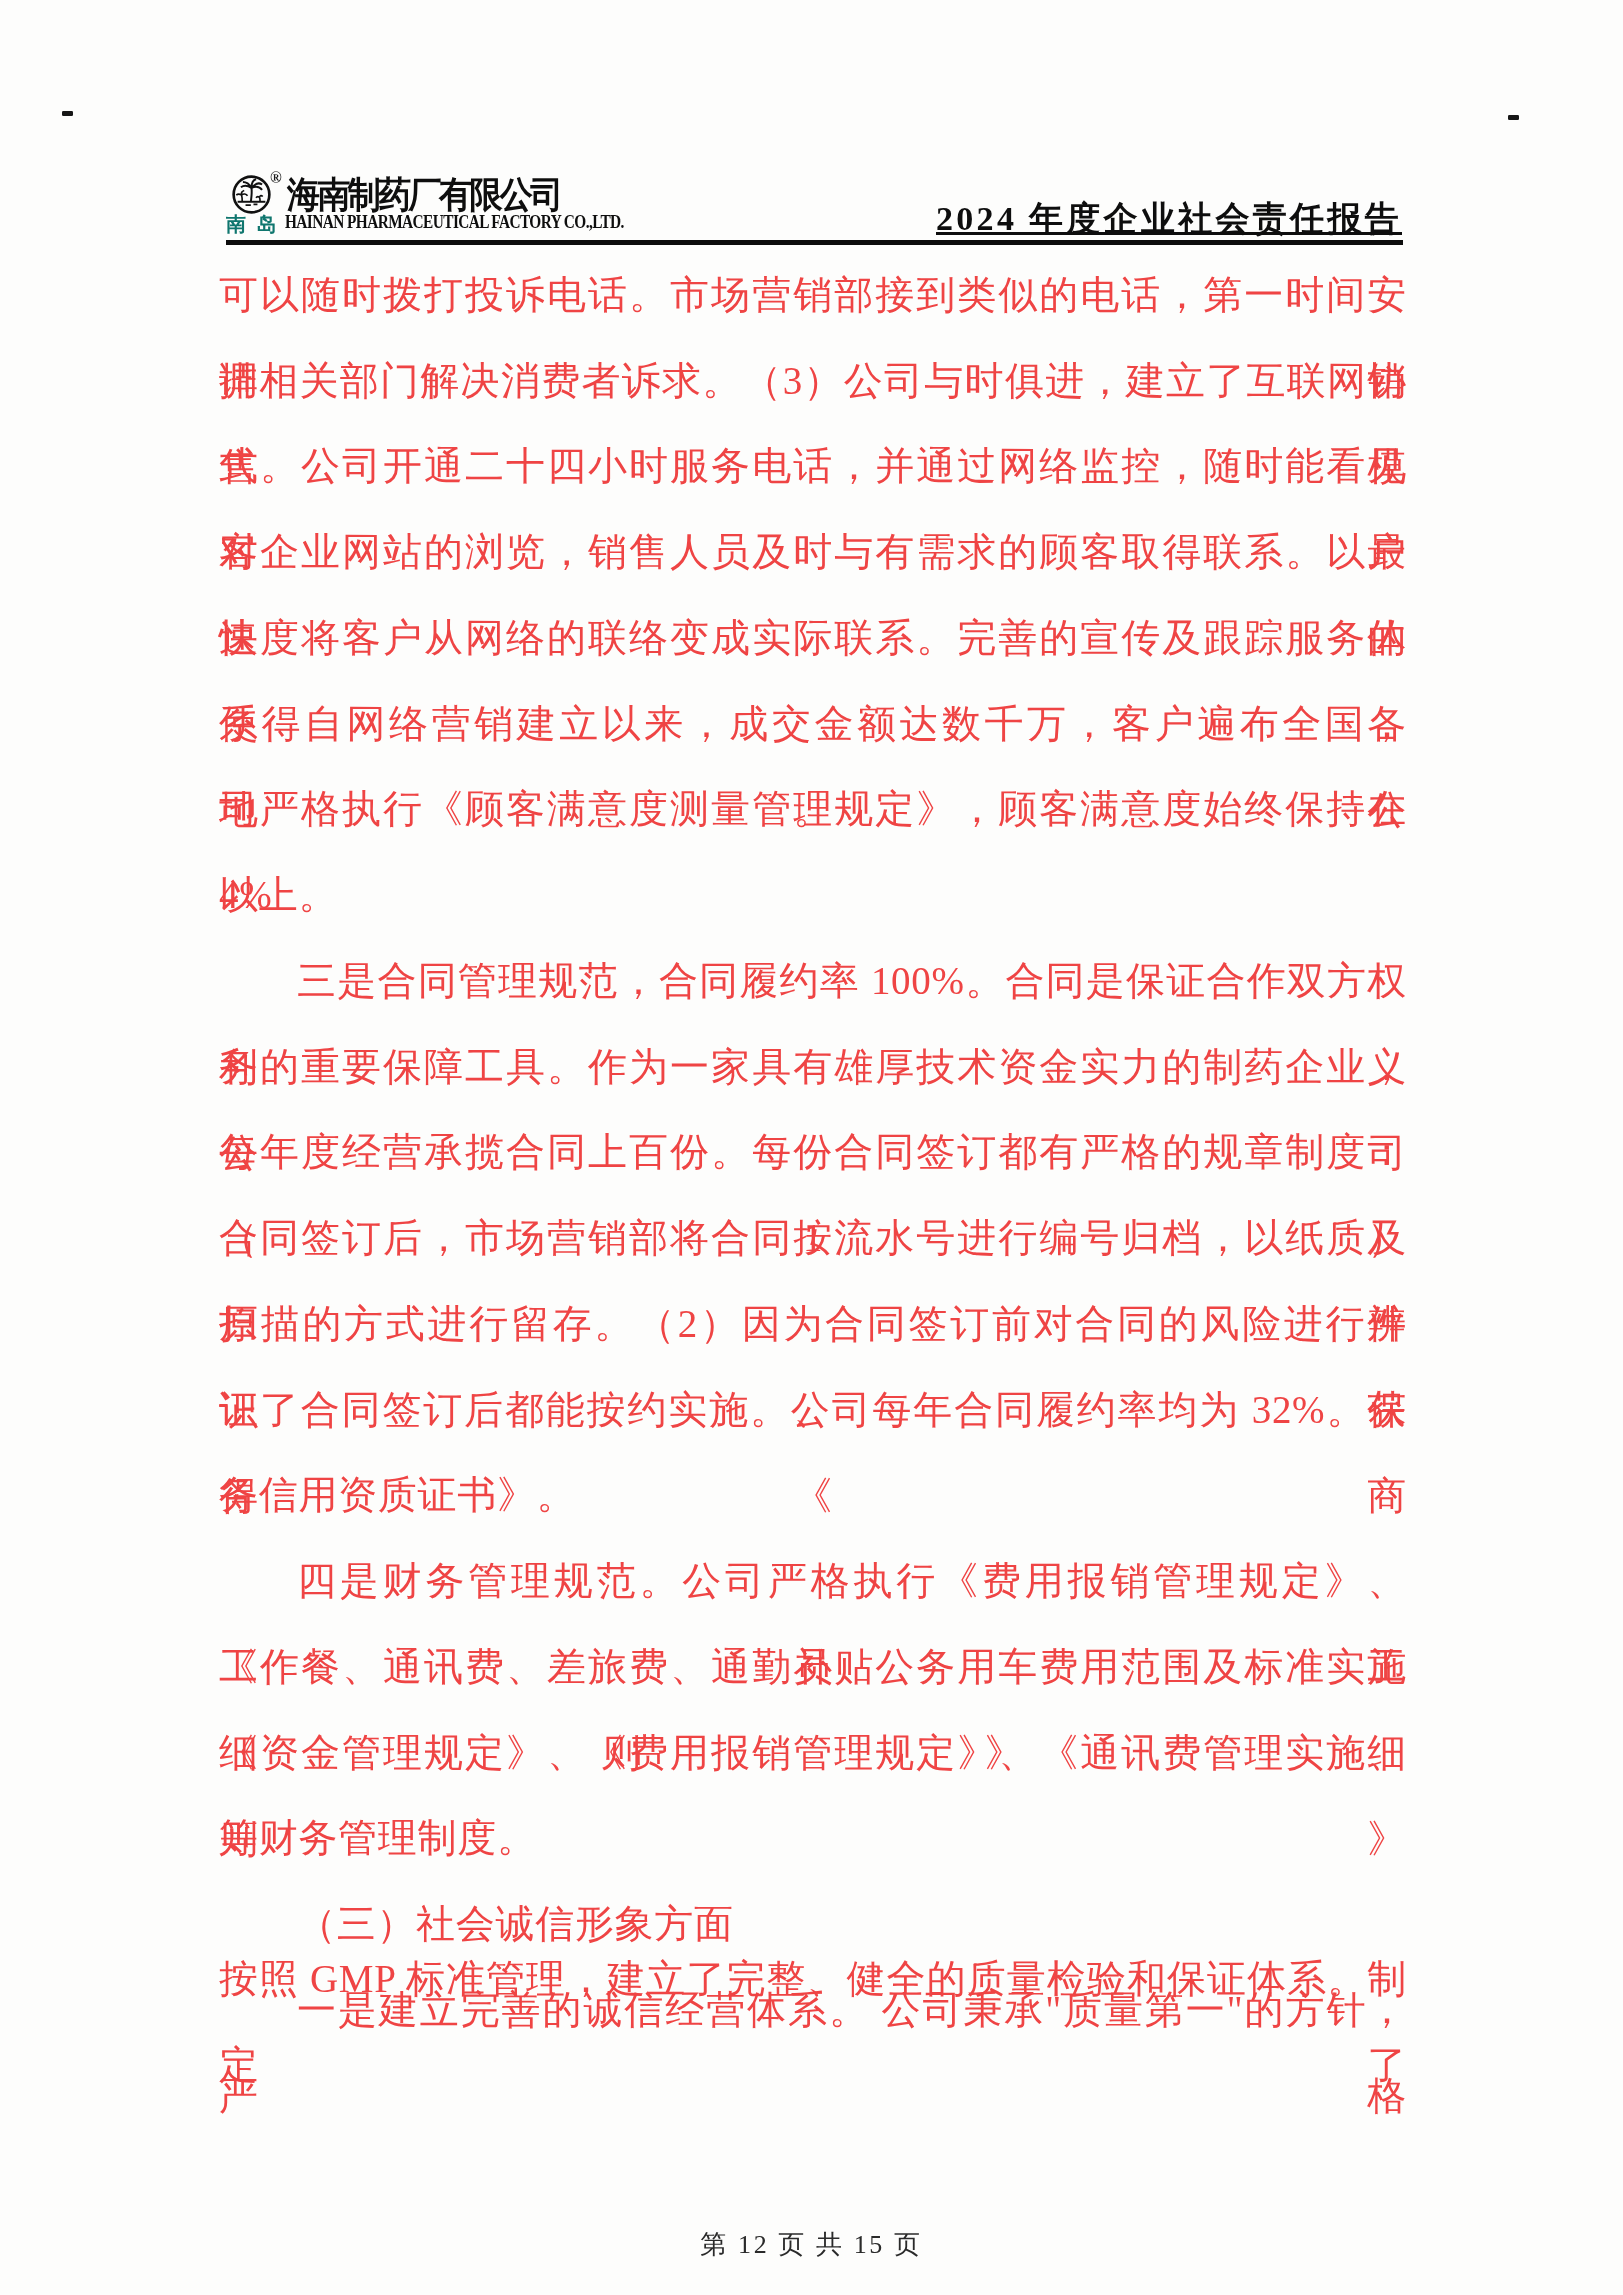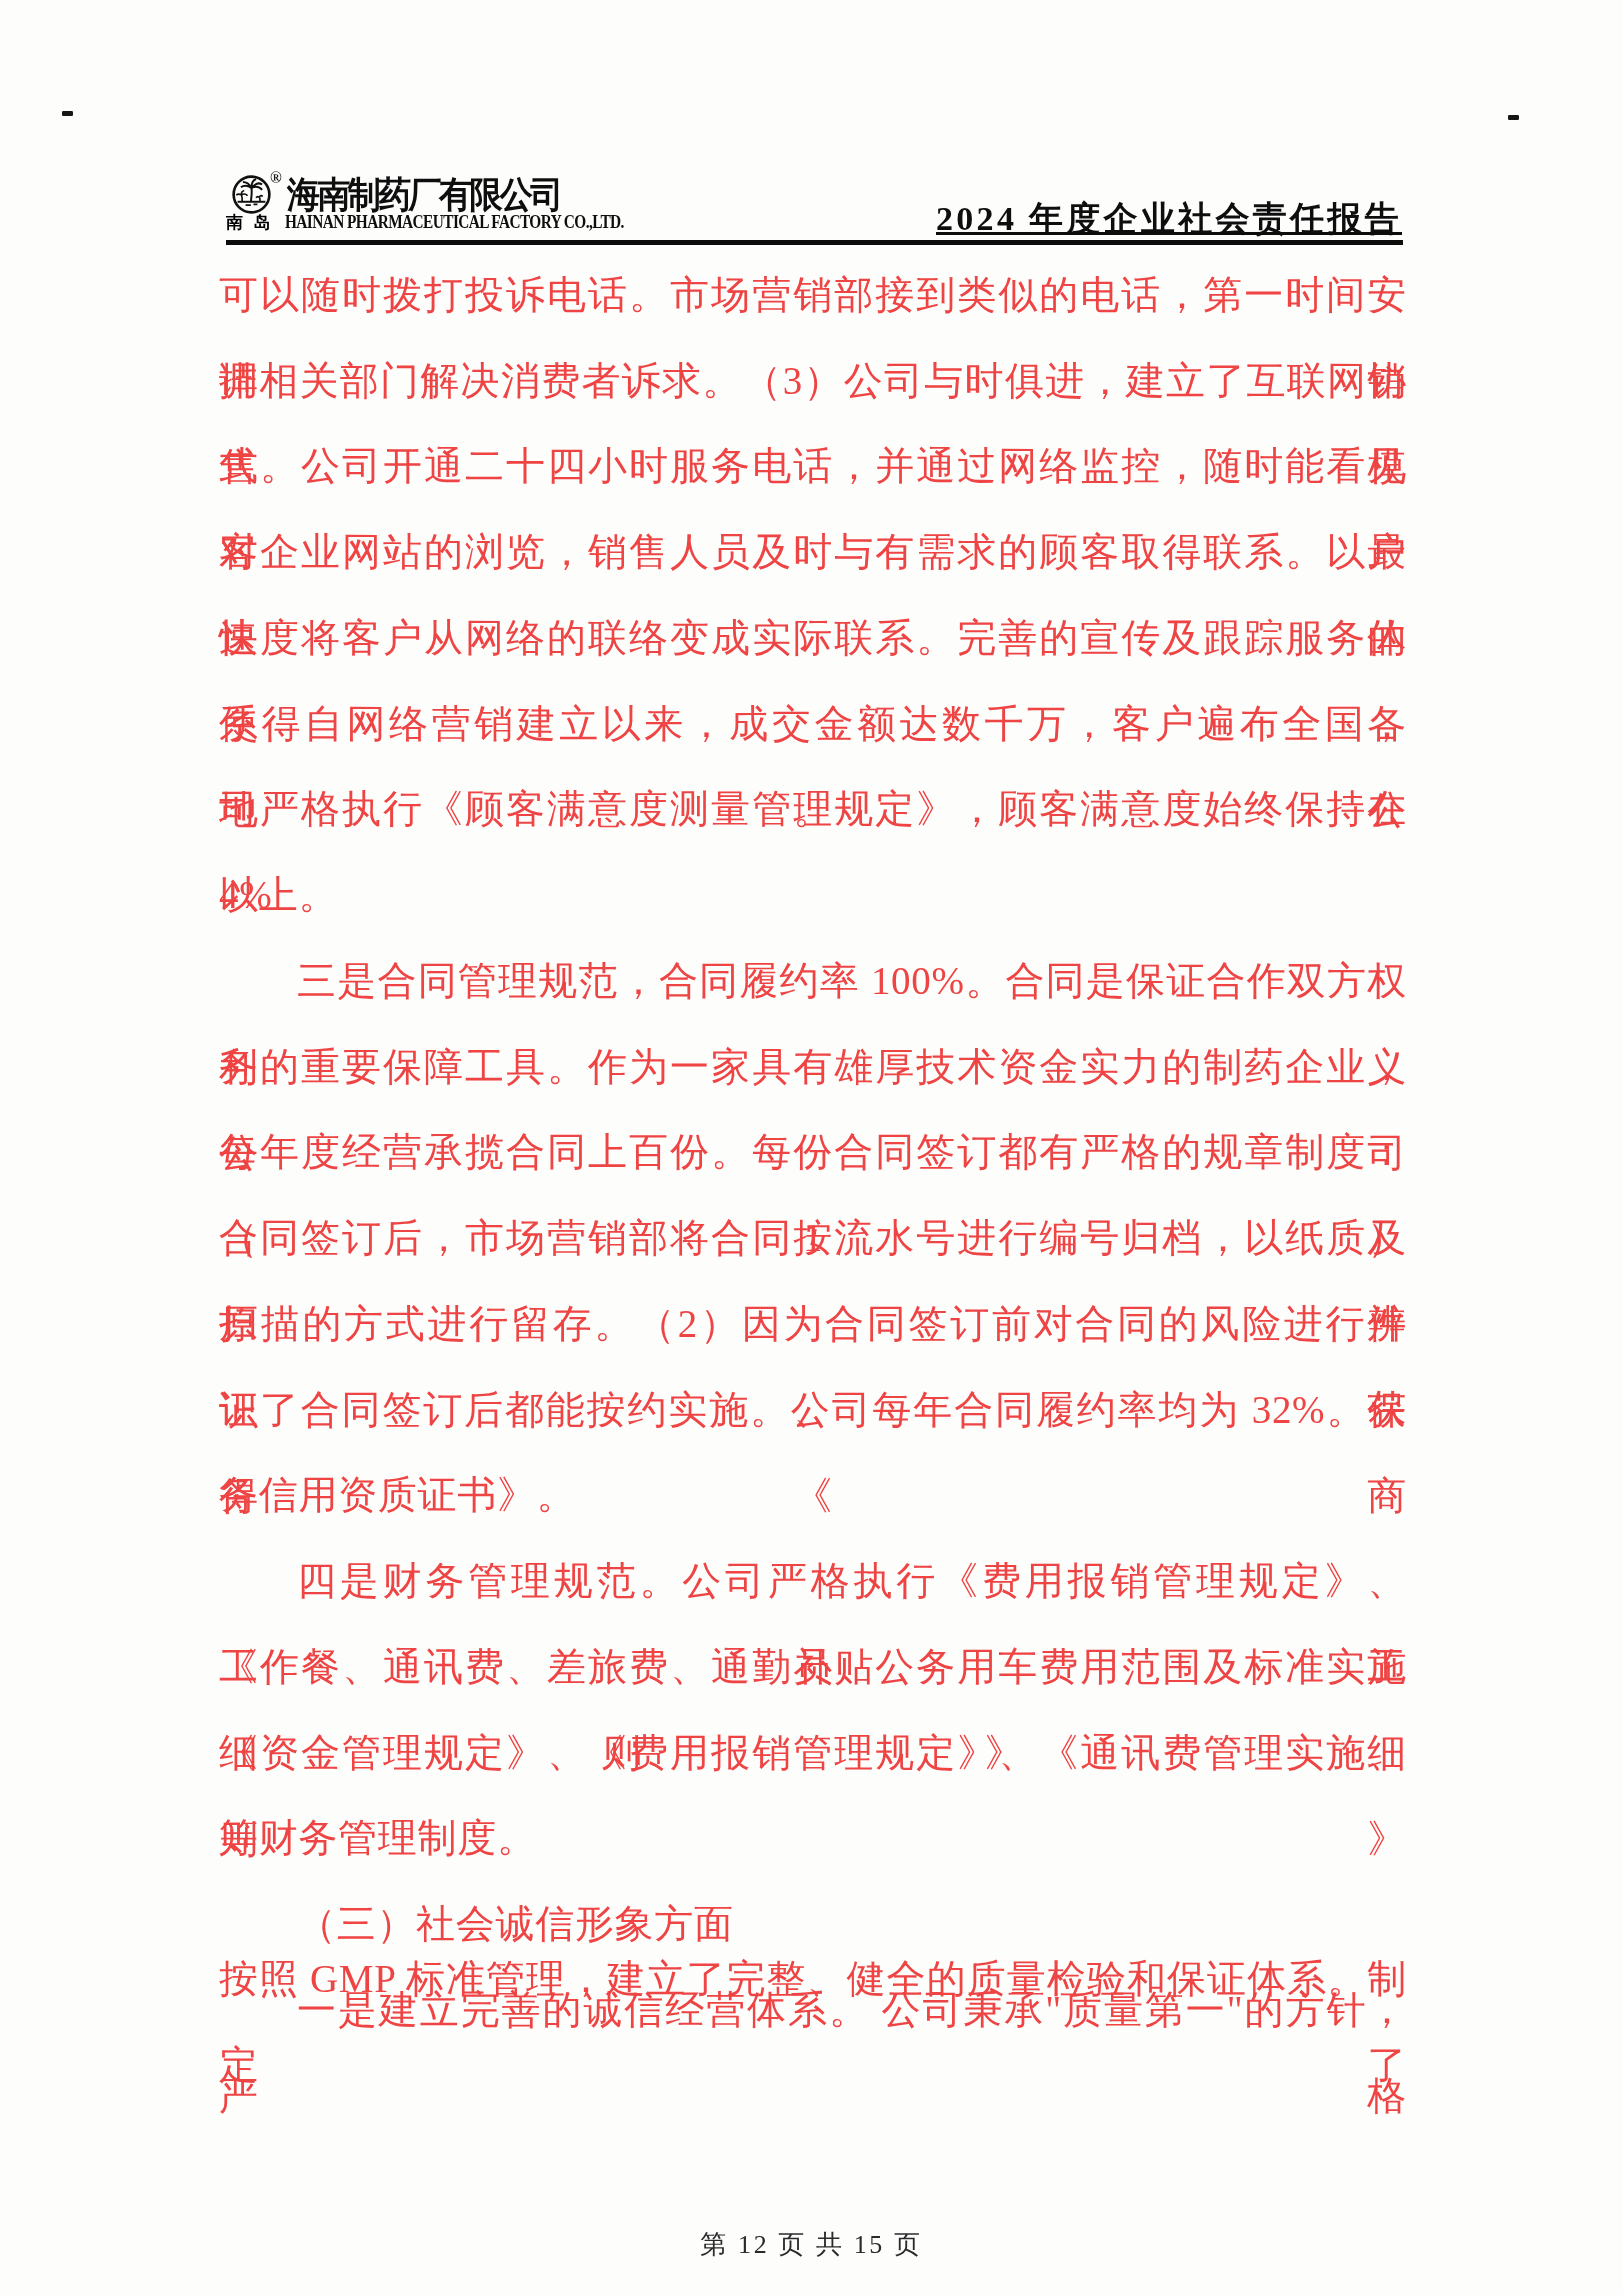--- a/index.html
+++ b/index.html
@@ -33,22 +33,22 @@
   .company-cn {
     position: absolute; left: 287px; top: 171px;
     font-size: 33px; font-weight: 900; letter-spacing: -2.6px;
     color: #0e0e0e;
     transform: scaleY(1.1); transform-origin: left top;
     white-space: nowrap;
   }
 
   .logo-sub {
     position: absolute; left: 226px; top: 211px;
-    font-size: 17px; font-weight: 900; letter-spacing: 10.5px;
-    color: #000000; white-space: nowrap;
+    font-size: 20px; font-weight: 900; letter-spacing: 10.5px;
+    color: #0f766e; white-space: nowrap;
   }
 
   .company-en {
     position: absolute; left: 285px; top: 211px;
     font-size: 18.3px; font-weight: bold; letter-spacing: -0.7px;
     color: #0e0e0e; white-space: nowrap;
     transform: scaleX(0.84) scaleY(1.05); transform-origin: left top;
   }
 
   .report-title {

